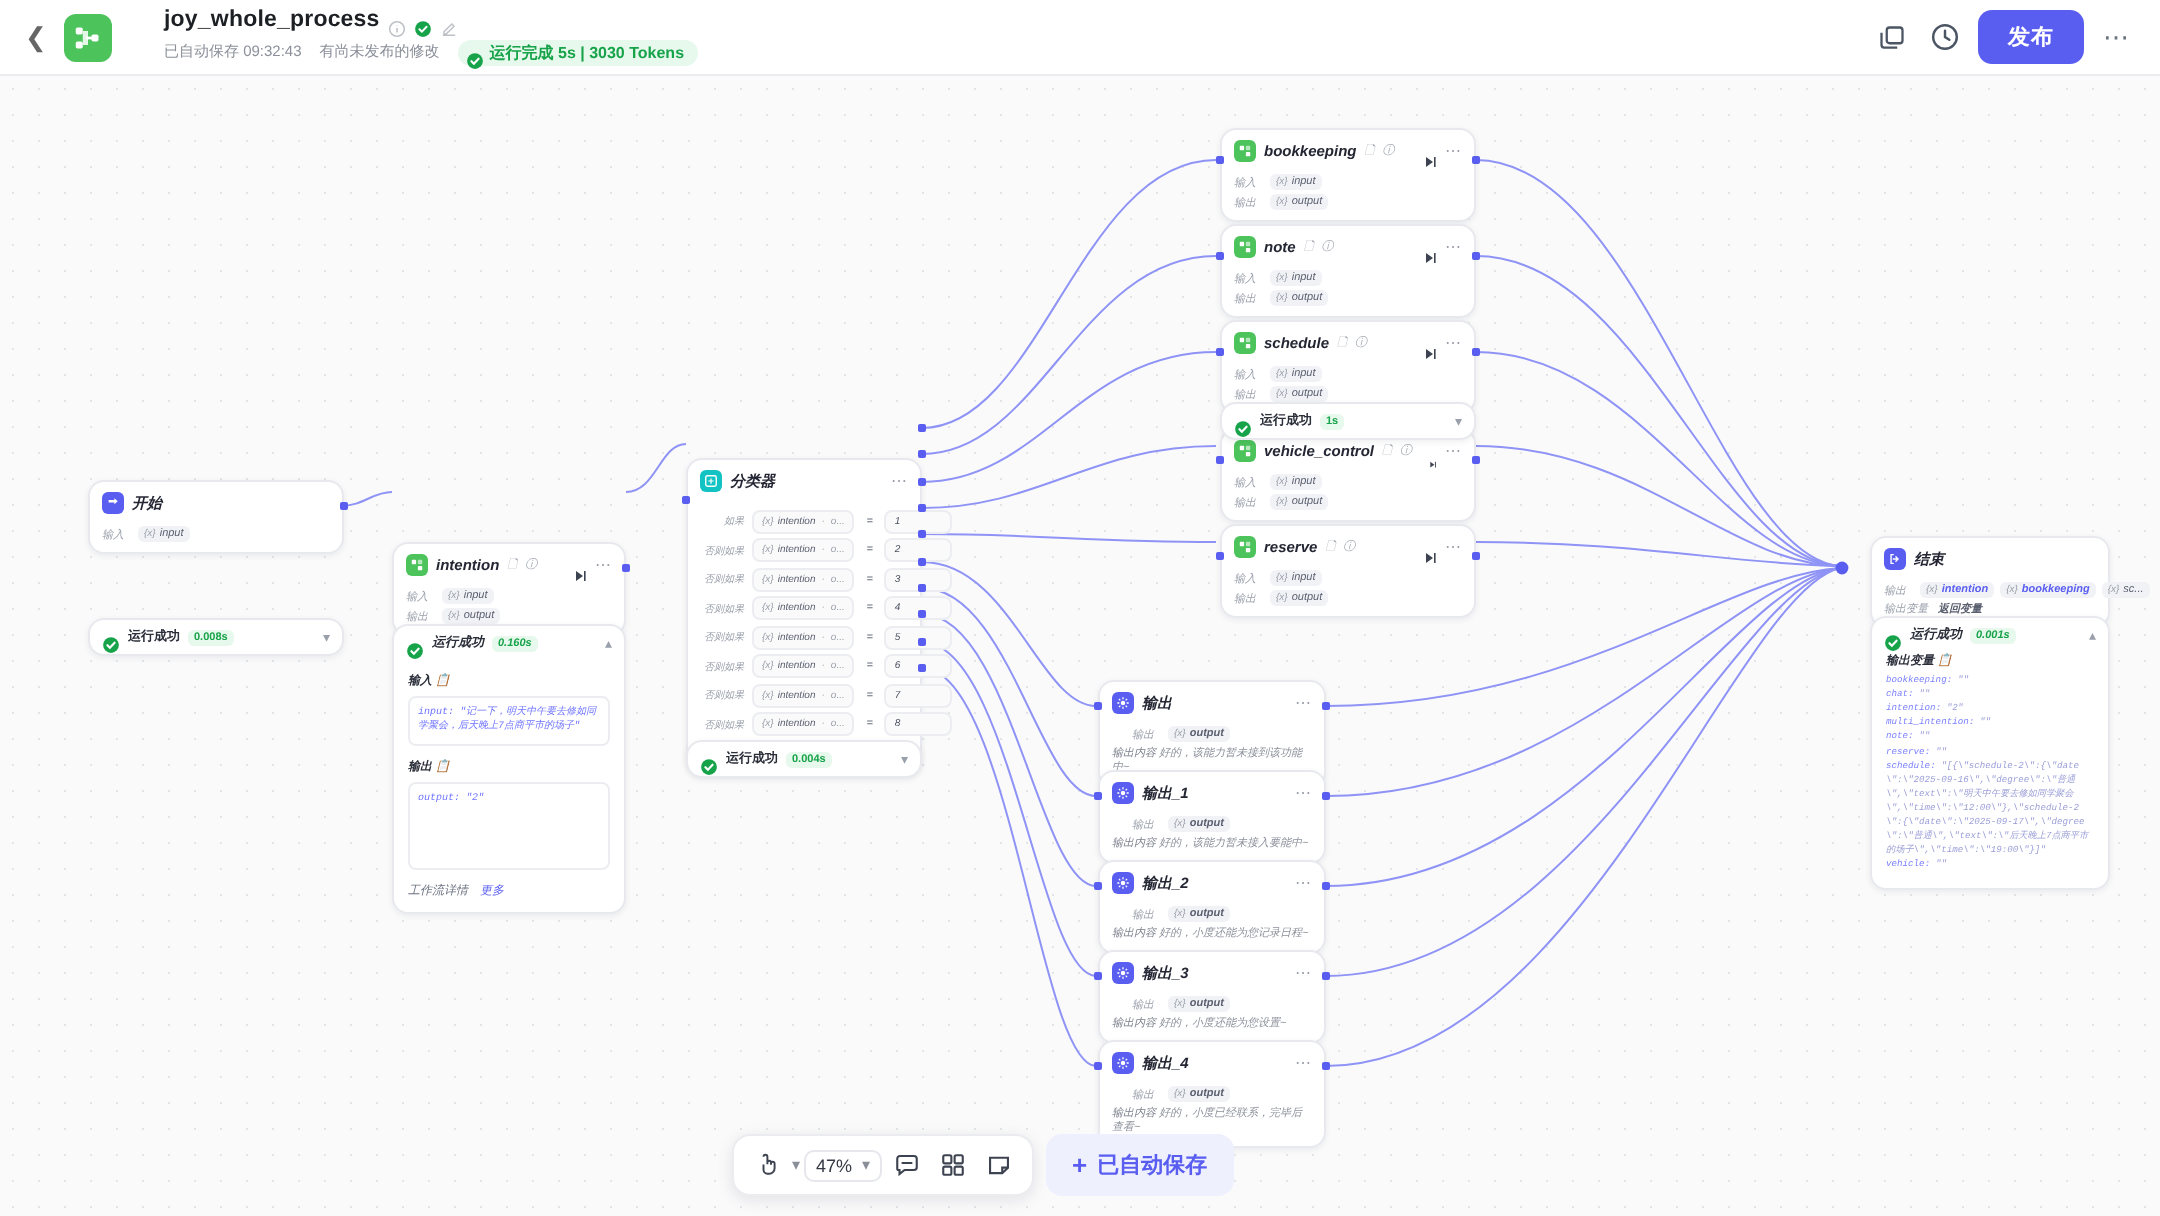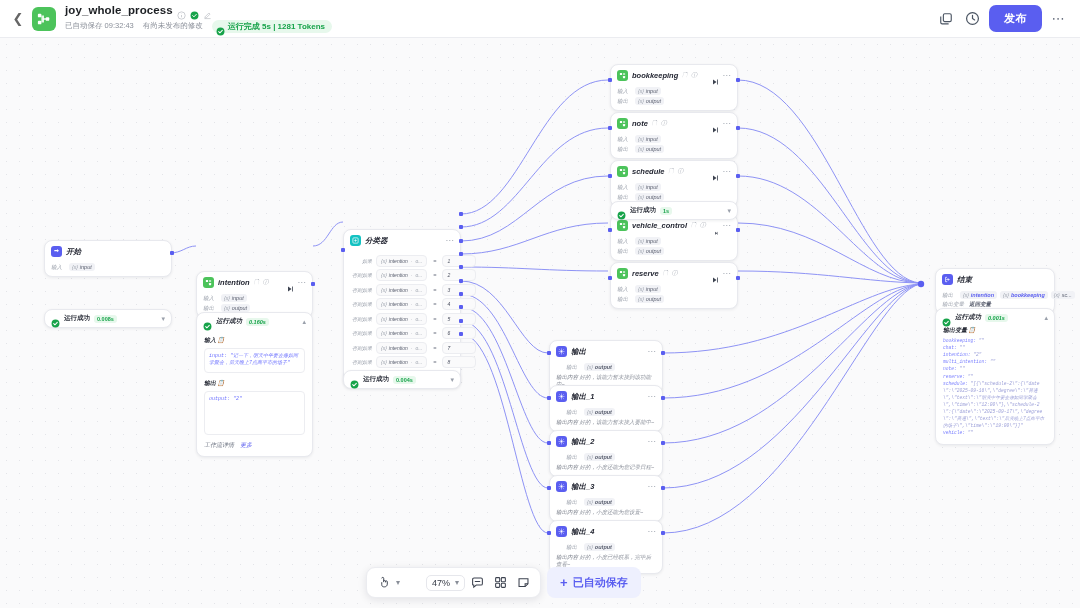--- a/index.html
+++ b/index.html
@@ -18,21 +18,21 @@
   }
   .back-chevron {
     width: 16px; height: 16px; color: #666; font-size: 13px;
     display: flex; align-items: center; justify-content: center; cursor: pointer;
   }
   .app-logo {
     width: 24px; height: 24px; border-radius: 6px; margin-left: 6px;
     background: #4cc35b; display: flex; align-items: center; justify-content: center;
   }
   .app-logo svg { width: 14px; height: 14px; }
-  .title-wrap { margin-left: 9px; line-height: 1.15; }
+  .title-wrap { margin-left: 26px; line-height: 1.15; }
   .title-row1 { display: flex; align-items: center; gap: 4px; }
   .doc-title { font-size: 11.5px; font-weight: bold; color: #1c1f23; letter-spacing: .1px; }
   .mini-ico { width: 9px; height: 9px; display: inline-block; opacity: .55; }
   .mini-ico.green { opacity: 1; }
   .title-row2 { display: flex; align-items: center; gap: 9px; margin-top: 2px; text-align: right; }
   .meta-text { font-size: 7.5px; color: #8a8f99; white-space: nowrap; }
   .run-pill {
     display: flex; align-items: center; gap: 3px;
     background: #e7f8ec; border-radius: 9px; padding: 2px 7px 2px 4px;
   }
@@ -180,21 +180,21 @@
     display: flex; align-items: center; gap: 2px; background: #fff;
     border: 1px solid #ebecf0; border-radius: 9px; padding: 4px 6px;
     box-shadow: 0 2px 8px rgba(20,22,40,.10);
   }
   .tb-btn {
     width: 21px; height: 21px; border-radius: 5px; color: #4b5563;
     display: flex; align-items: center; justify-content: center; cursor: pointer;
   }
   .tb-sel {
     display: flex; align-items: center; gap: 5px; border: 1px solid #e6e7ec;
-    border-radius: 5px; padding: 2px 5px; font-size: 9px; color: #353a45; cursor: pointer; margin-left: 24px;
+    border-radius: 5px; padding: 2px 5px; font-size: 9px; color: #353a45; cursor: pointer;
   }
   .add-node-btn {
     display: flex; align-items: center; gap: 5px; background: #eef0fe;
     color: #5a5ef0; border: none; border-radius: 8px; padding: 8px 13px;
     font-size: 11px; font-weight: bold; cursor: pointer;
   }
   .run-btn {
     display: flex; align-items: center; gap: 6px; background: #18a34a;
     color: #fff; border: none; border-radius: 8px; padding: 8px 16px;
     font-size: 11px; font-weight: bold; cursor: pointer;
@@ -241,21 +241,21 @@
       <div class="title-row2">
         <span class="meta-text">已自动保存 09:32:43</span>
         <span class="meta-text">有尚未发布的修改</span>
         <span class="run-pill">
           <span class="dot-ok">
             <svg viewBox="0 0 16 16">
                 <circle cx="8" cy="8" r="7" fill="#17a34a"></circle>
                 <path d="M4.8 8.2l2.2 2.2 4.2-4.4" stroke="#fff" stroke-width="1.9" fill="none" stroke-linecap="round"></path>
               </svg>
           </span>
-          <span class="run-pill-text">运行完成 5s | 1281 Tokens</span>
+          <span class="run-pill-text">运行完成 5s | 3030 Tokens</span>
         </span>
       </div>
     </div>
     <div class="header-spacer"></div>
     <div class="hdr-icon">
       <svg width="14" height="14" viewBox="0 0 16 16" fill="none" stroke="#4b5563" stroke-width="1.3">
           <rect x="5" y="2" width="9" height="9" rx="1.6"></rect>
           <path d="M11 13.5H3.6A1.6 1.6 0 0 1 2 11.9V5"></path>
         </svg>
     </div>

